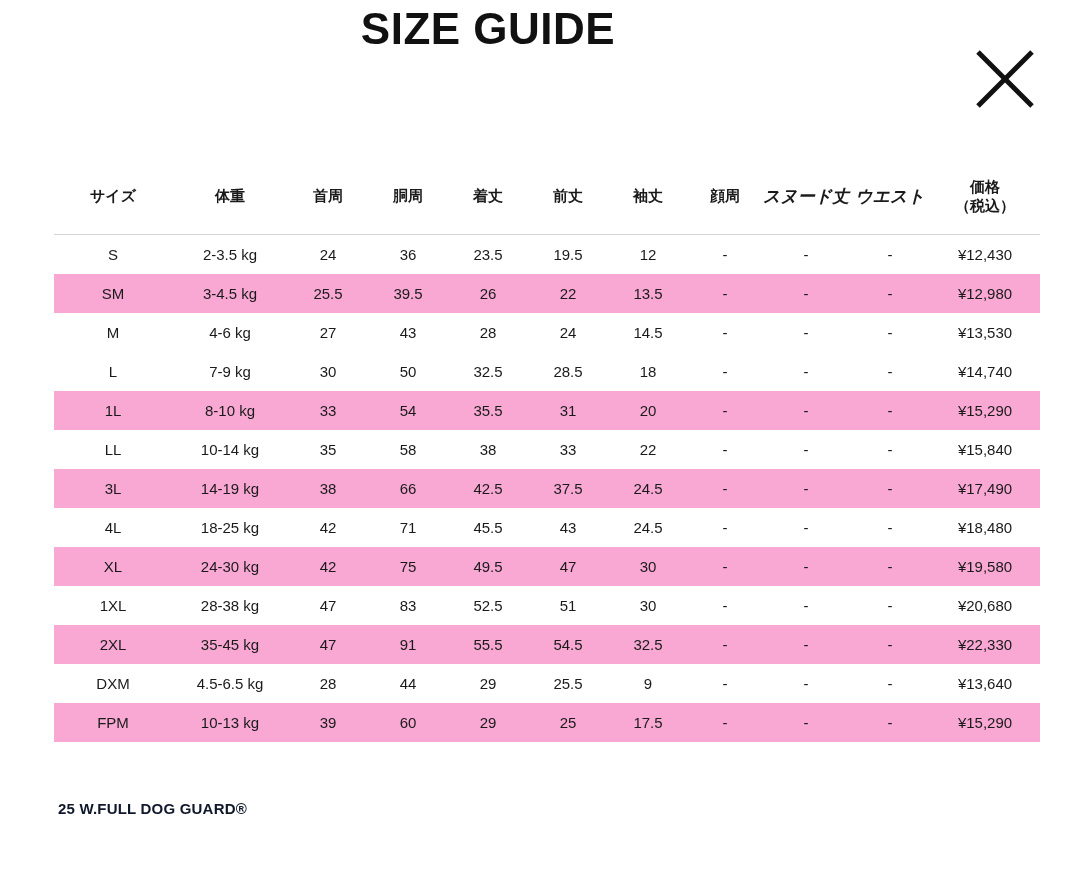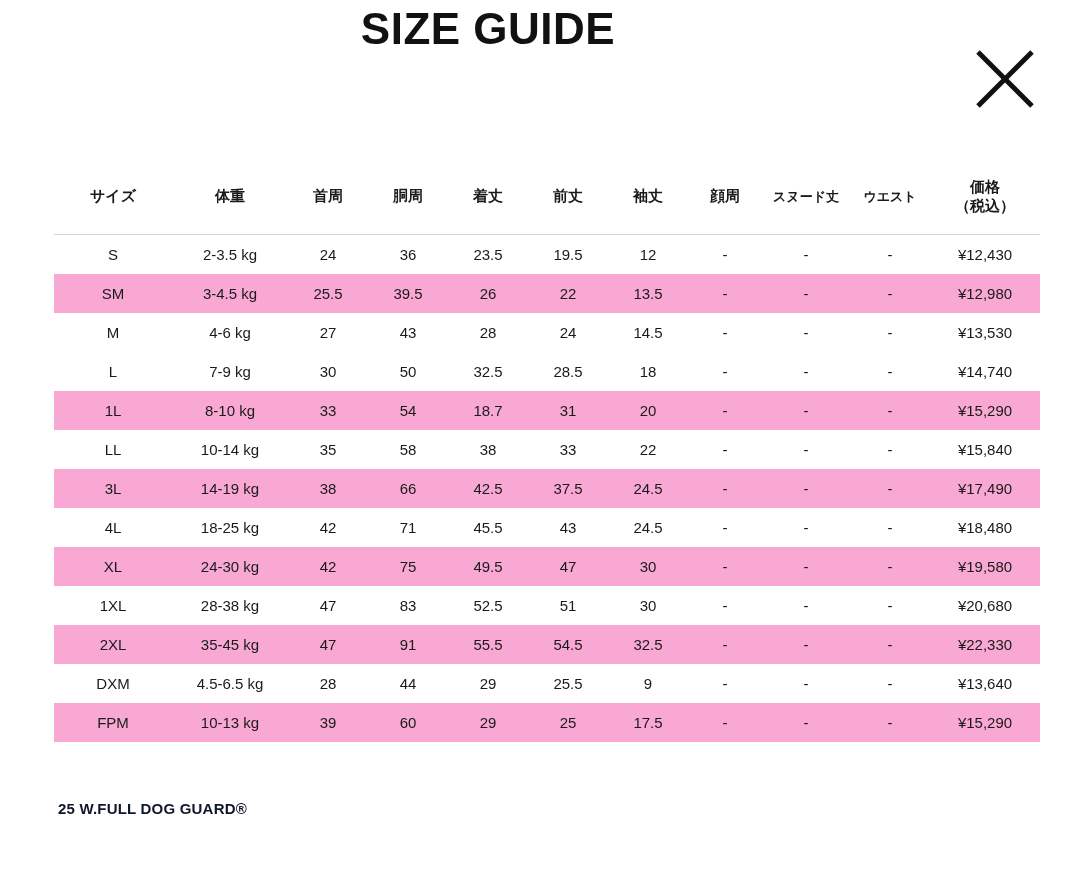--- a/index.html
+++ b/index.html
@@ -57,21 +57,22 @@
     font-size: 15px;
     font-weight: bold;
     color: #1a1a1a;
     padding: 10px 0 18px 0;
     text-align: center;
     vertical-align: middle;
     border-bottom: 1px solid #d5d5d5;
     line-height: 1.25;
   }
   table.size-table th.small {
-    font-size: 13px;
+    font-size: 17px;
+    font-style: italic;
   }
   table.size-table td {
     font-size: 15px;
     text-align: center;
     vertical-align: middle;
     height: 37px;
     color: #1a1a1a;
   }
   table.size-table tbody tr.alt {
     background: #f9a8d4;
@@ -197,21 +198,21 @@
             <td>-</td>
             <td>-</td>
             <td>-</td>
             <td>¥14,740</td>
           </tr>
           <tr class="alt">
             <td>1L</td>
             <td>8-10 kg</td>
             <td>33</td>
             <td>54</td>
-            <td>18.7</td>
+            <td>35.5</td>
             <td>31</td>
             <td>20</td>
             <td>-</td>
             <td>-</td>
             <td>-</td>
             <td>¥15,290</td>
           </tr>
           <tr>
             <td>LL</td>
             <td>10-14 kg</td>

